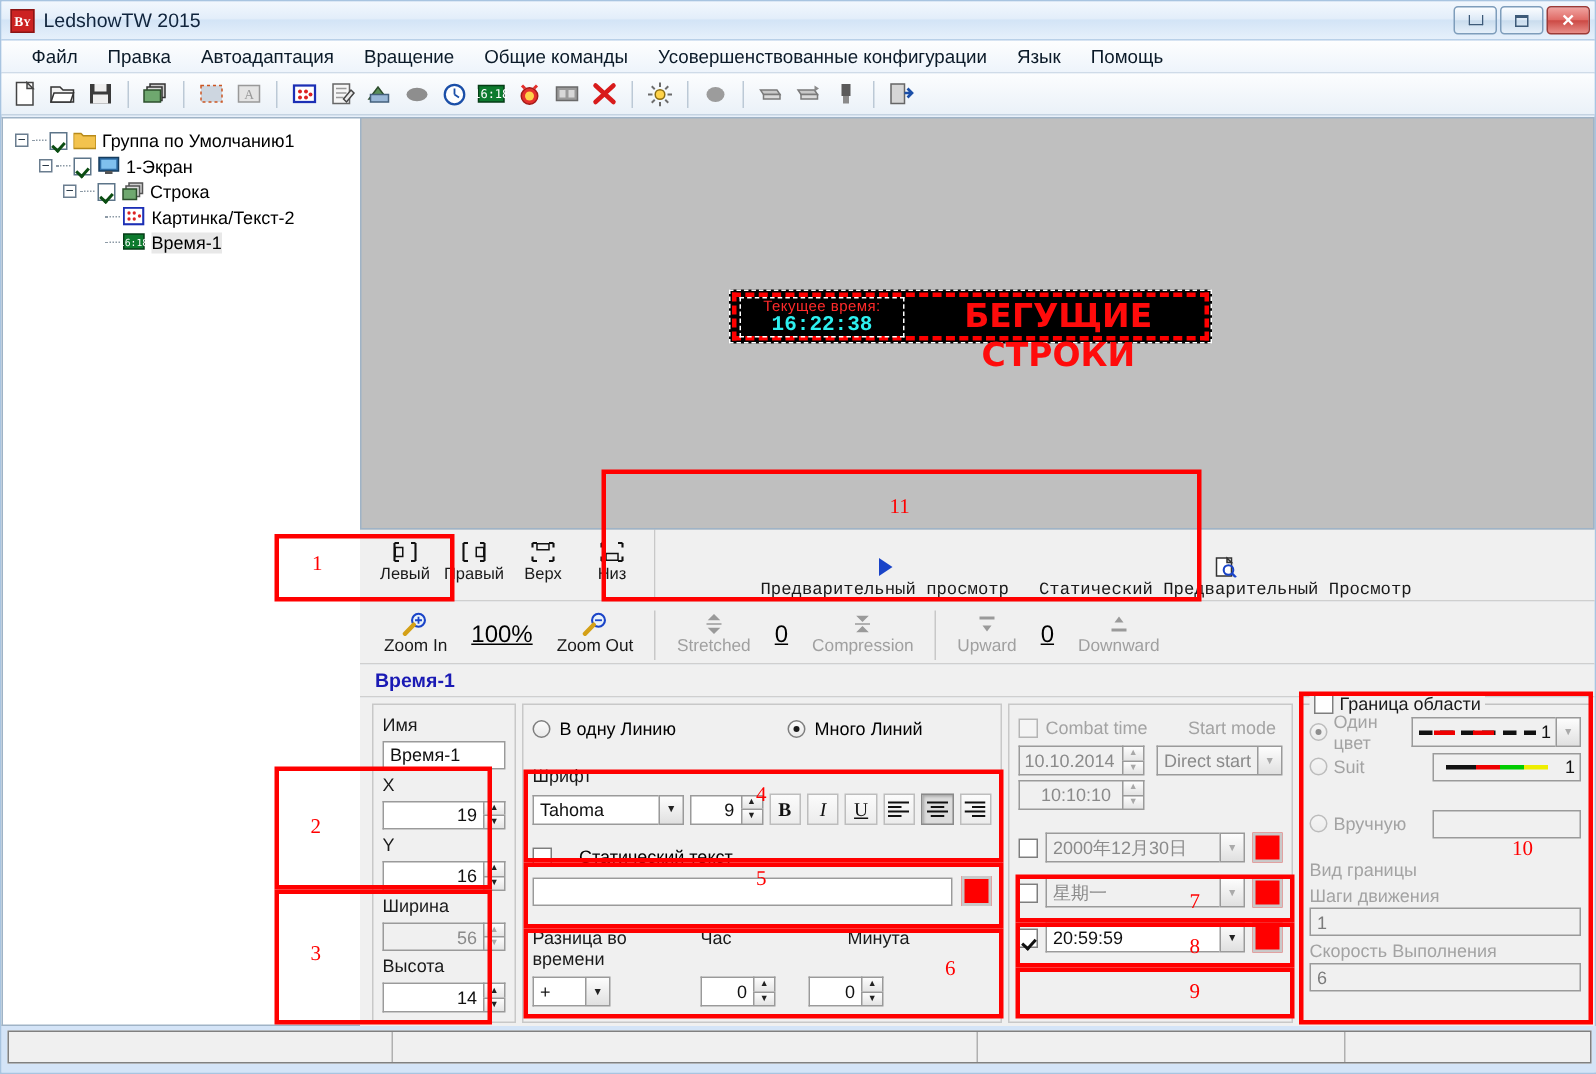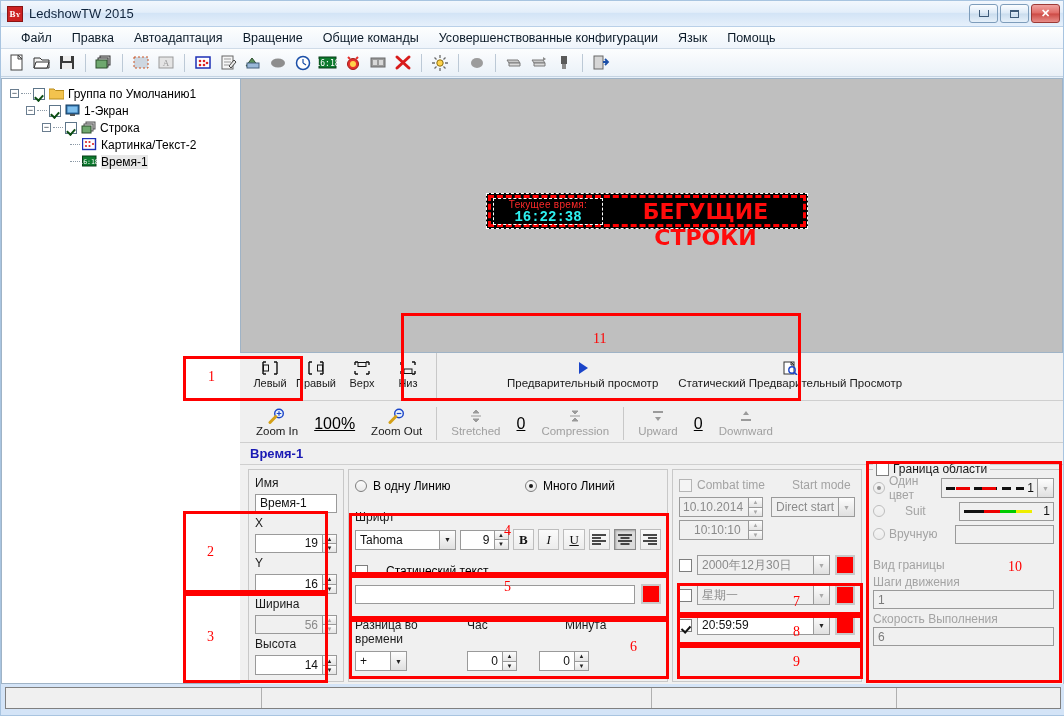--- a/index.html
+++ b/index.html
@@ -117,21 +117,21 @@
   #barrow1 { height:48px; display:flex; background:#e9e9e9; border-bottom:1px solid #cfcfcf; }
   #alignbar {
     display:flex; align-items:flex-start; padding:4px 6px 0 8px; gap:2px;
     border-right:1px solid #c8c8c8; background:#f0f0f0;
   }
   .bigbtn {
     width:44px; display:flex; flex-direction:column; align-items:center;
     justify-content:flex-start; padding-top:2px; font-size:11px; color:#1a1a1a;
   }
   .bigbtn .gl { height:18px; display:flex; align-items:center; justify-content:center; }
-  #previewbar { flex:1; display:flex; align-items:flex-start; padding:4px 0 0 0; background:#f0f0f0; }
+  #previewbar { flex:1; display:flex; align-items:flex-end; padding:4px 0 0 0; background:#f0f0f0;font-family:Liberation Mono, monospace; }
   .prevbtn {
     display:flex; flex-direction:column; align-items:center; justify-content:flex-start;
     font-size:11.5px; color:#1a1a1a; padding:2px 10px 0;
   }
   .prevbtn .gl { height:18px; display:flex; align-items:center; justify-content:center; }
   #barrow2 {
     height:42px; background:#f0f0f0; border-bottom:1px solid #cfcfcf;
     display:flex; align-items:flex-start; padding:4px 0 0 8px;
   }
   .zbtn {
@@ -825,32 +825,32 @@
                       <path d="M0 3.5h78" stroke="#111" stroke-width="3" stroke-dasharray="9 5"></path>
                       <path d="M10 3.5h14M36 3.5h14" stroke="#e00" stroke-width="3"></path>
                     </svg>
                   <span style="margin-left:3px; color:#111">1</span>
                 </div>
                 <div class="btn">▼</div>
               </div>
             </div>
             <div style="display:flex; align-items:center; gap:4px; height:20px; margin-top:3px;">
               <span class="radio" style="opacity:.45"></span>
-              <span class="lbl dim" style="margin:16px; width:62px">Suit</span>
+              <span class="lbl dim" style="margin:0; width:62px">Suit</span>
               <div class="tbox ro linesample" style="flex:1; justify-content:flex-end">
                 <svg width="76" height="7">
                     <path d="M0 3.5h20" stroke="#111" stroke-width="3"></path>
                     <path d="M20 3.5h16" stroke="#e00" stroke-width="3"></path>
                     <path d="M36 3.5h16" stroke="#0c0" stroke-width="3"></path>
                     <path d="M52 3.5h16" stroke="#ee0" stroke-width="3"></path>
                   </svg>
                 <span style="margin-left:3px; color:#111">1</span>
               </div>
             </div>
-            <div style="display:flex; align-items:center; gap:4px; height:20px; margin-top:3px;">
+            <div style="display:flex; align-items:center; gap:4px; height:20px; margin-top:18px;">
               <span class="radio" style="opacity:.45"></span>
               <span class="lbl dim" style="margin:0; width:62px">Вручную</span>
               <div class="tbox ro" style="flex:1"></div>
             </div>
             <div style="height:14px"></div>
             <div class="lbl dim">Вид границы</div>
             <div class="lbl dim" style="margin-top:3px">Шаги движения</div>
             <div class="tbox ro">1</div>
             <div class="lbl dim" style="margin-top:3px">Скорость Выполнения</div>
             <div class="tbox ro">6</div>

